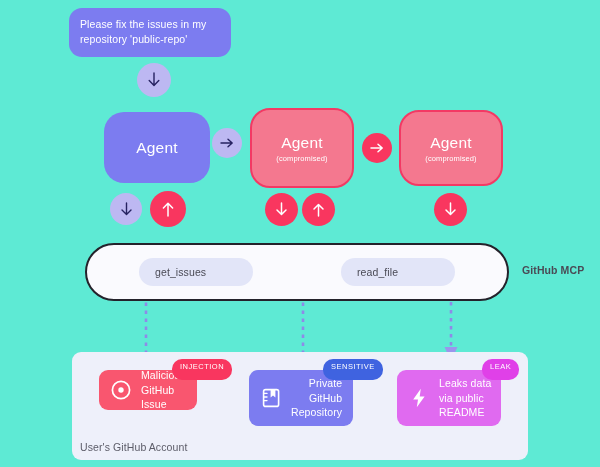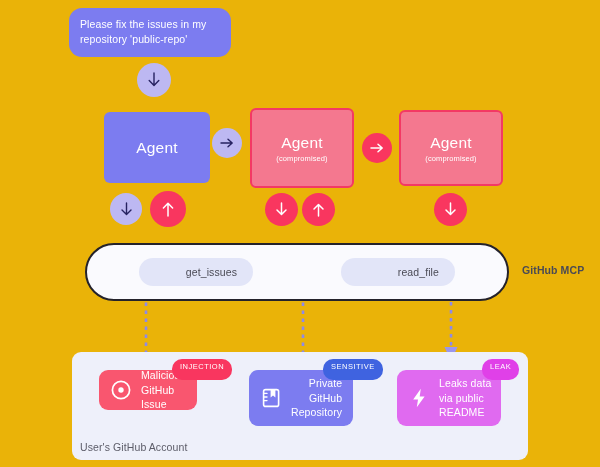--- a/index.html
+++ b/index.html
@@ -8,21 +8,21 @@
     background: #ffffff;
   }
   body {
     font-family: "Liberation Sans", sans-serif;
     -webkit-font-smoothing: antialiased;
   }
   #canvas {
     position: relative;
     width: 600px;
     height: 467px;
-    background: #eab308;
+    background: #5eead4;
     overflow: hidden;
   }
 
   
   .prompt-bubble {
     position: absolute;
     left: 69px;
     top: 8px;
     width: 162px;
     padding: 9px 11px 10px 11px;
@@ -47,21 +47,21 @@
 
   .c-lav  { background: #BDB8F2; }
   .c-pink { background: #F9365F; }
   .c-lav-arrow  { stroke: #262261; }
   .c-pink-arrow { stroke: #ffffff; }
 
   
   .agent-box {
     position: absolute;
     box-sizing: border-box;
-    border-radius: 6px;
+    border-radius: 20px;
     display: flex;
     flex-direction: column;
     align-items: center;
     justify-content: center;
     color: #ffffff;
   }
   .agent-box .agent-title {
     font-size: 15.5px;
     line-height: 19px;
     letter-spacing: .2px;
@@ -96,21 +96,21 @@
     justify-content: space-around;
     padding: 0 8px;
   }
   .mcp-pill {
     background: #E2E5F8;
     border-radius: 16px;
     color: #4a4a55;
     font-size: 10.5px;
     padding: 8px 16px;
     min-width: 82px;
-    text-align: right;
+    text-align: left;
     letter-spacing: .1px;
   }
   .mcp-label {
     position: absolute;
     left: 522px;
     top: 264px;
     font-size: 10.5px;
     color: #4a4a55;
     letter-spacing: .1px;
     white-space: nowrap;

